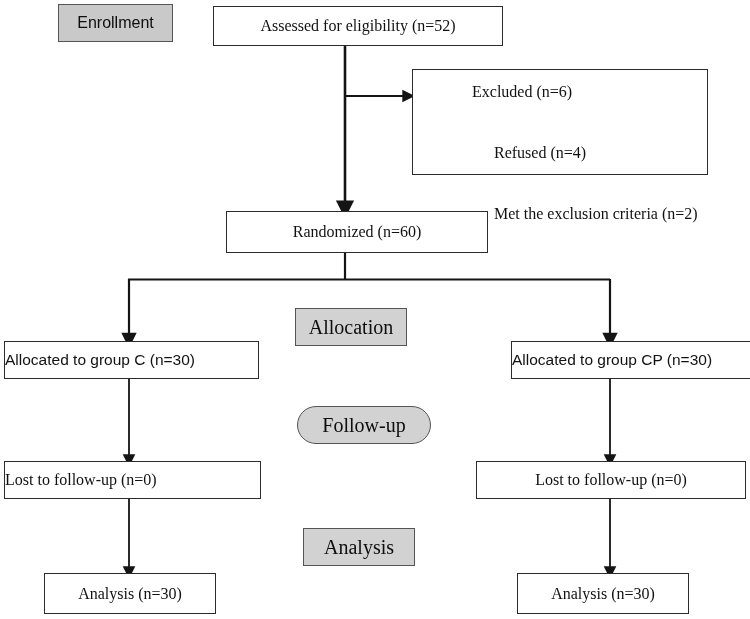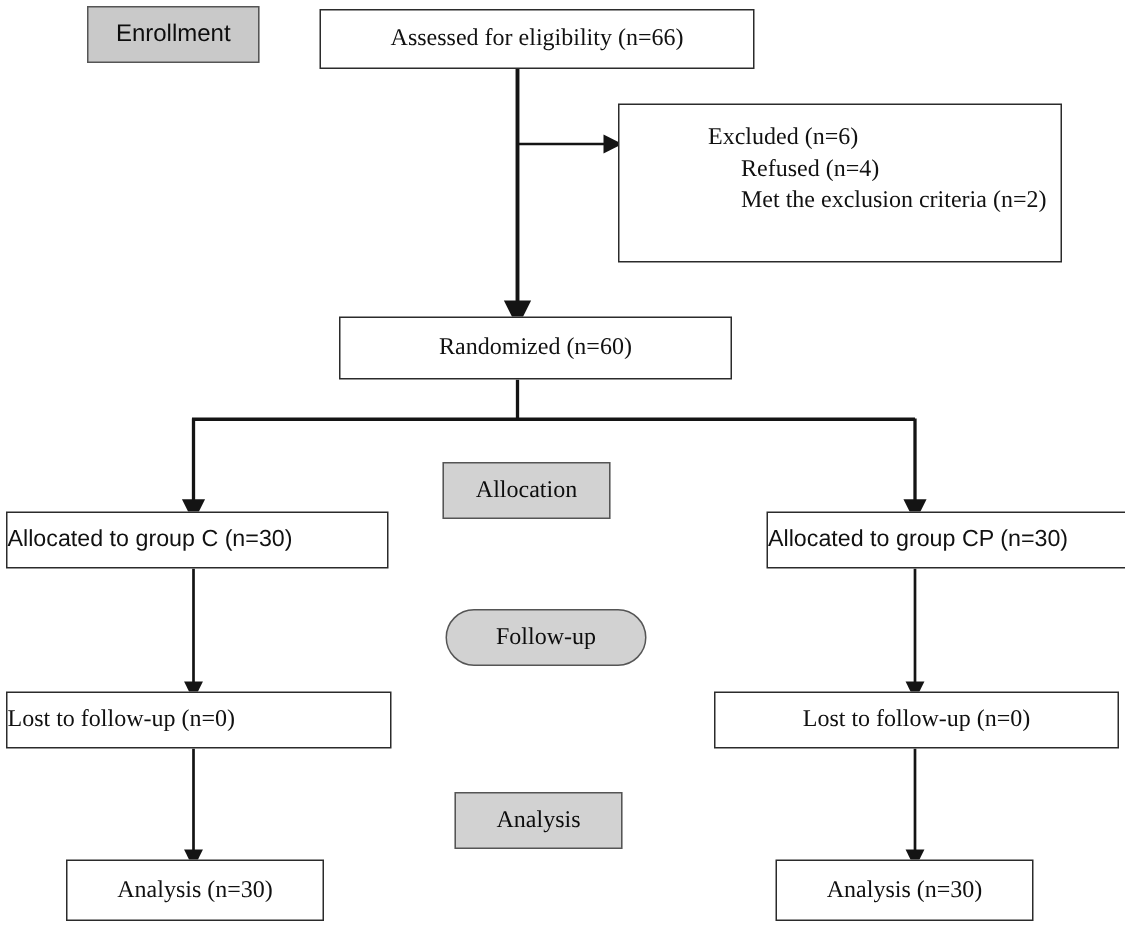--- a/index.html
+++ b/index.html
@@ -31,35 +31,35 @@
   .box.multi  { display: block; }
   .stage {
     position: absolute;
     box-sizing: border-box;
     border: 1.5px solid #555555;
     background: #d2d2d2;
     display: flex;
     align-items: center;
     justify-content: center;
     color: #0d0d0d;
-    font-size: 16px;
+    font-size: 20px;
     text-align: center;
   }
   .stage.sans {
     font-family: "Liberation Sans", "DejaVu Sans", sans-serif;
     background: #c9c9c9;
     font-size: 16px;
   }
   .box.sans {
     font-family: "Liberation Sans", "DejaVu Sans", sans-serif;
     font-size: 15.5px;
   }
   .pad { padding-left: 0; padding-right: 8px; }
   .exc-line { display: block; padding-left: 14px; }
-  .exc-line.sub { padding-left: 36px; }
+  .exc-line.sub { padding-left: 36px; margin-top: 40px; }
   .exc-wrap { padding-top: 11px; padding-bottom: 6px; }
   svg.connectors {
     position: absolute;
     left: 0; top: 0;
     width: 750px;
     height: 619px;
     pointer-events: none;
   }
 </style>
 </head>
@@ -100,21 +100,21 @@
 
   <div class="stage" style="left:297px; top:406px; width:134px; height:38px;border-radius:19px;">
     <span>Follow-up</span>
   </div>
 
   <div class="stage" style="left:303px; top:528px; width:112px; height:38px;">
     <span>Analysis</span>
   </div>
 
   <div class="box center" style="left:213px; top:6px; width:290px; height:40px;">
-    <span>Assessed for eligibility (n=66)</span>
+    <span>Assessed for eligibility (n=52)</span>
   </div>
 
   <div class="box multi exc-wrap" style="left:412px; top:69px; width:296px; height:106px;padding-left:45px;">
     <span class="exc-line">Excluded (n=6)</span>
     <span class="exc-line sub">Refused (n=4)</span>
     <span class="exc-line sub">Met the exclusion criteria (n=2)</span>
   </div>
 
   <div class="box center" style="left:226px; top:211px; width:262px; height:42px;">
     <span>Randomized (n=60)</span>

